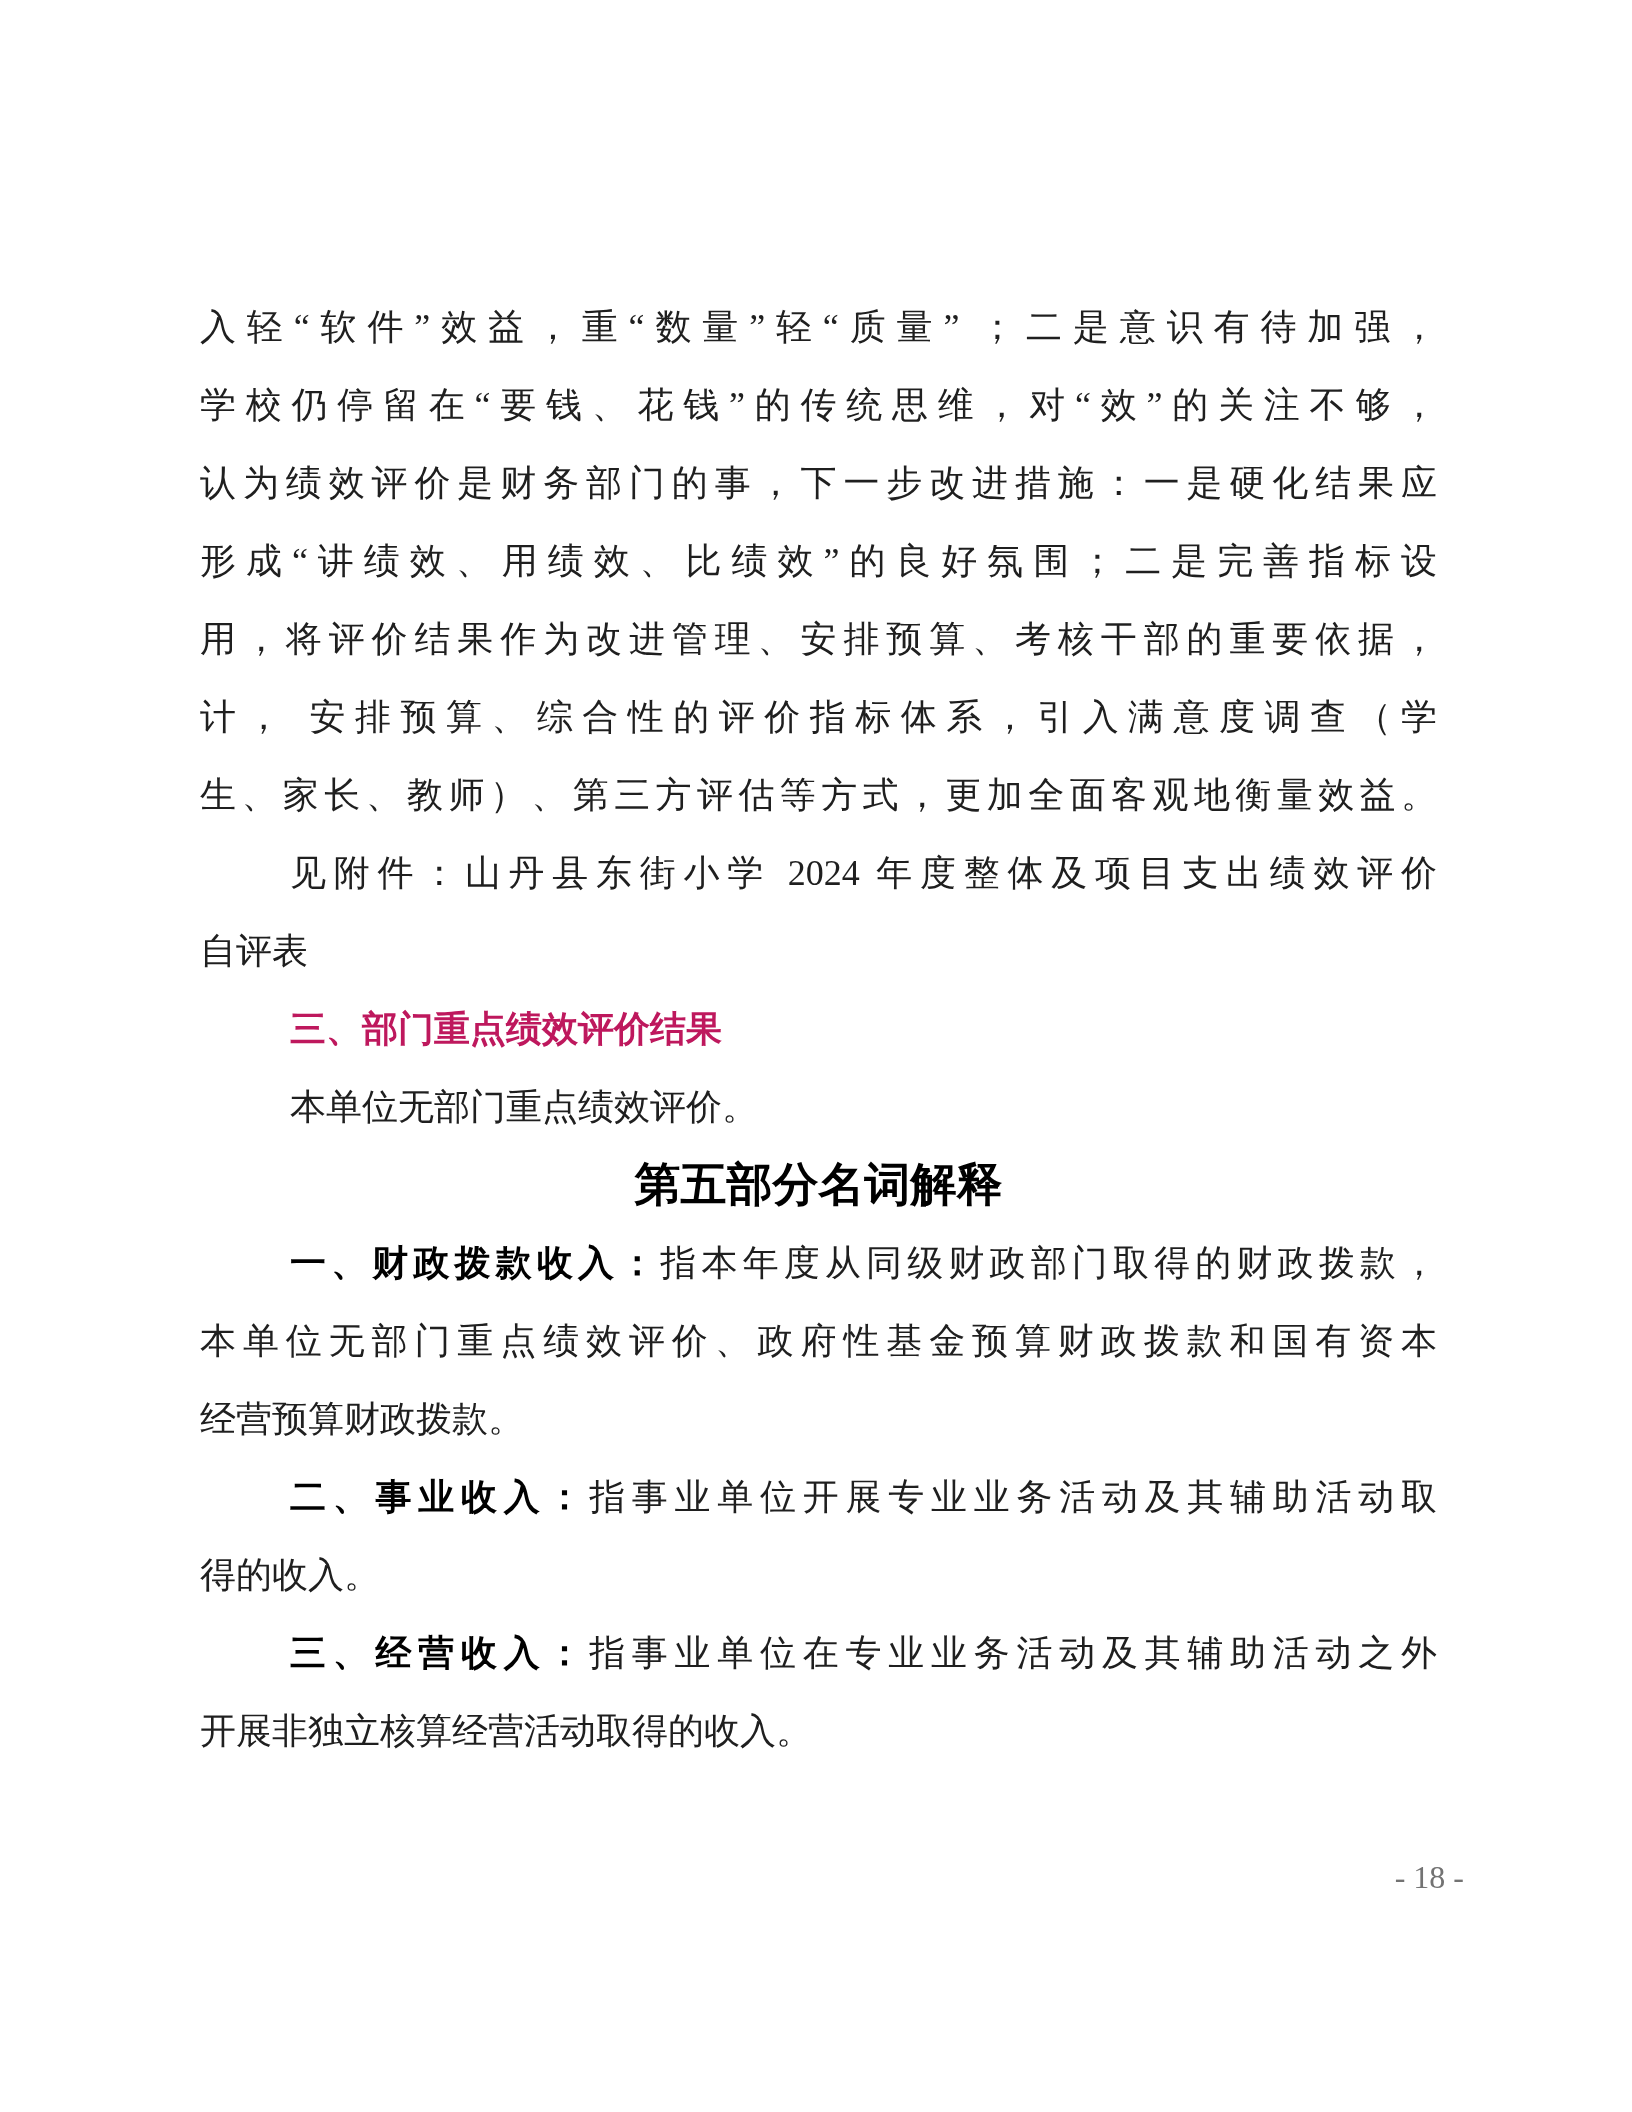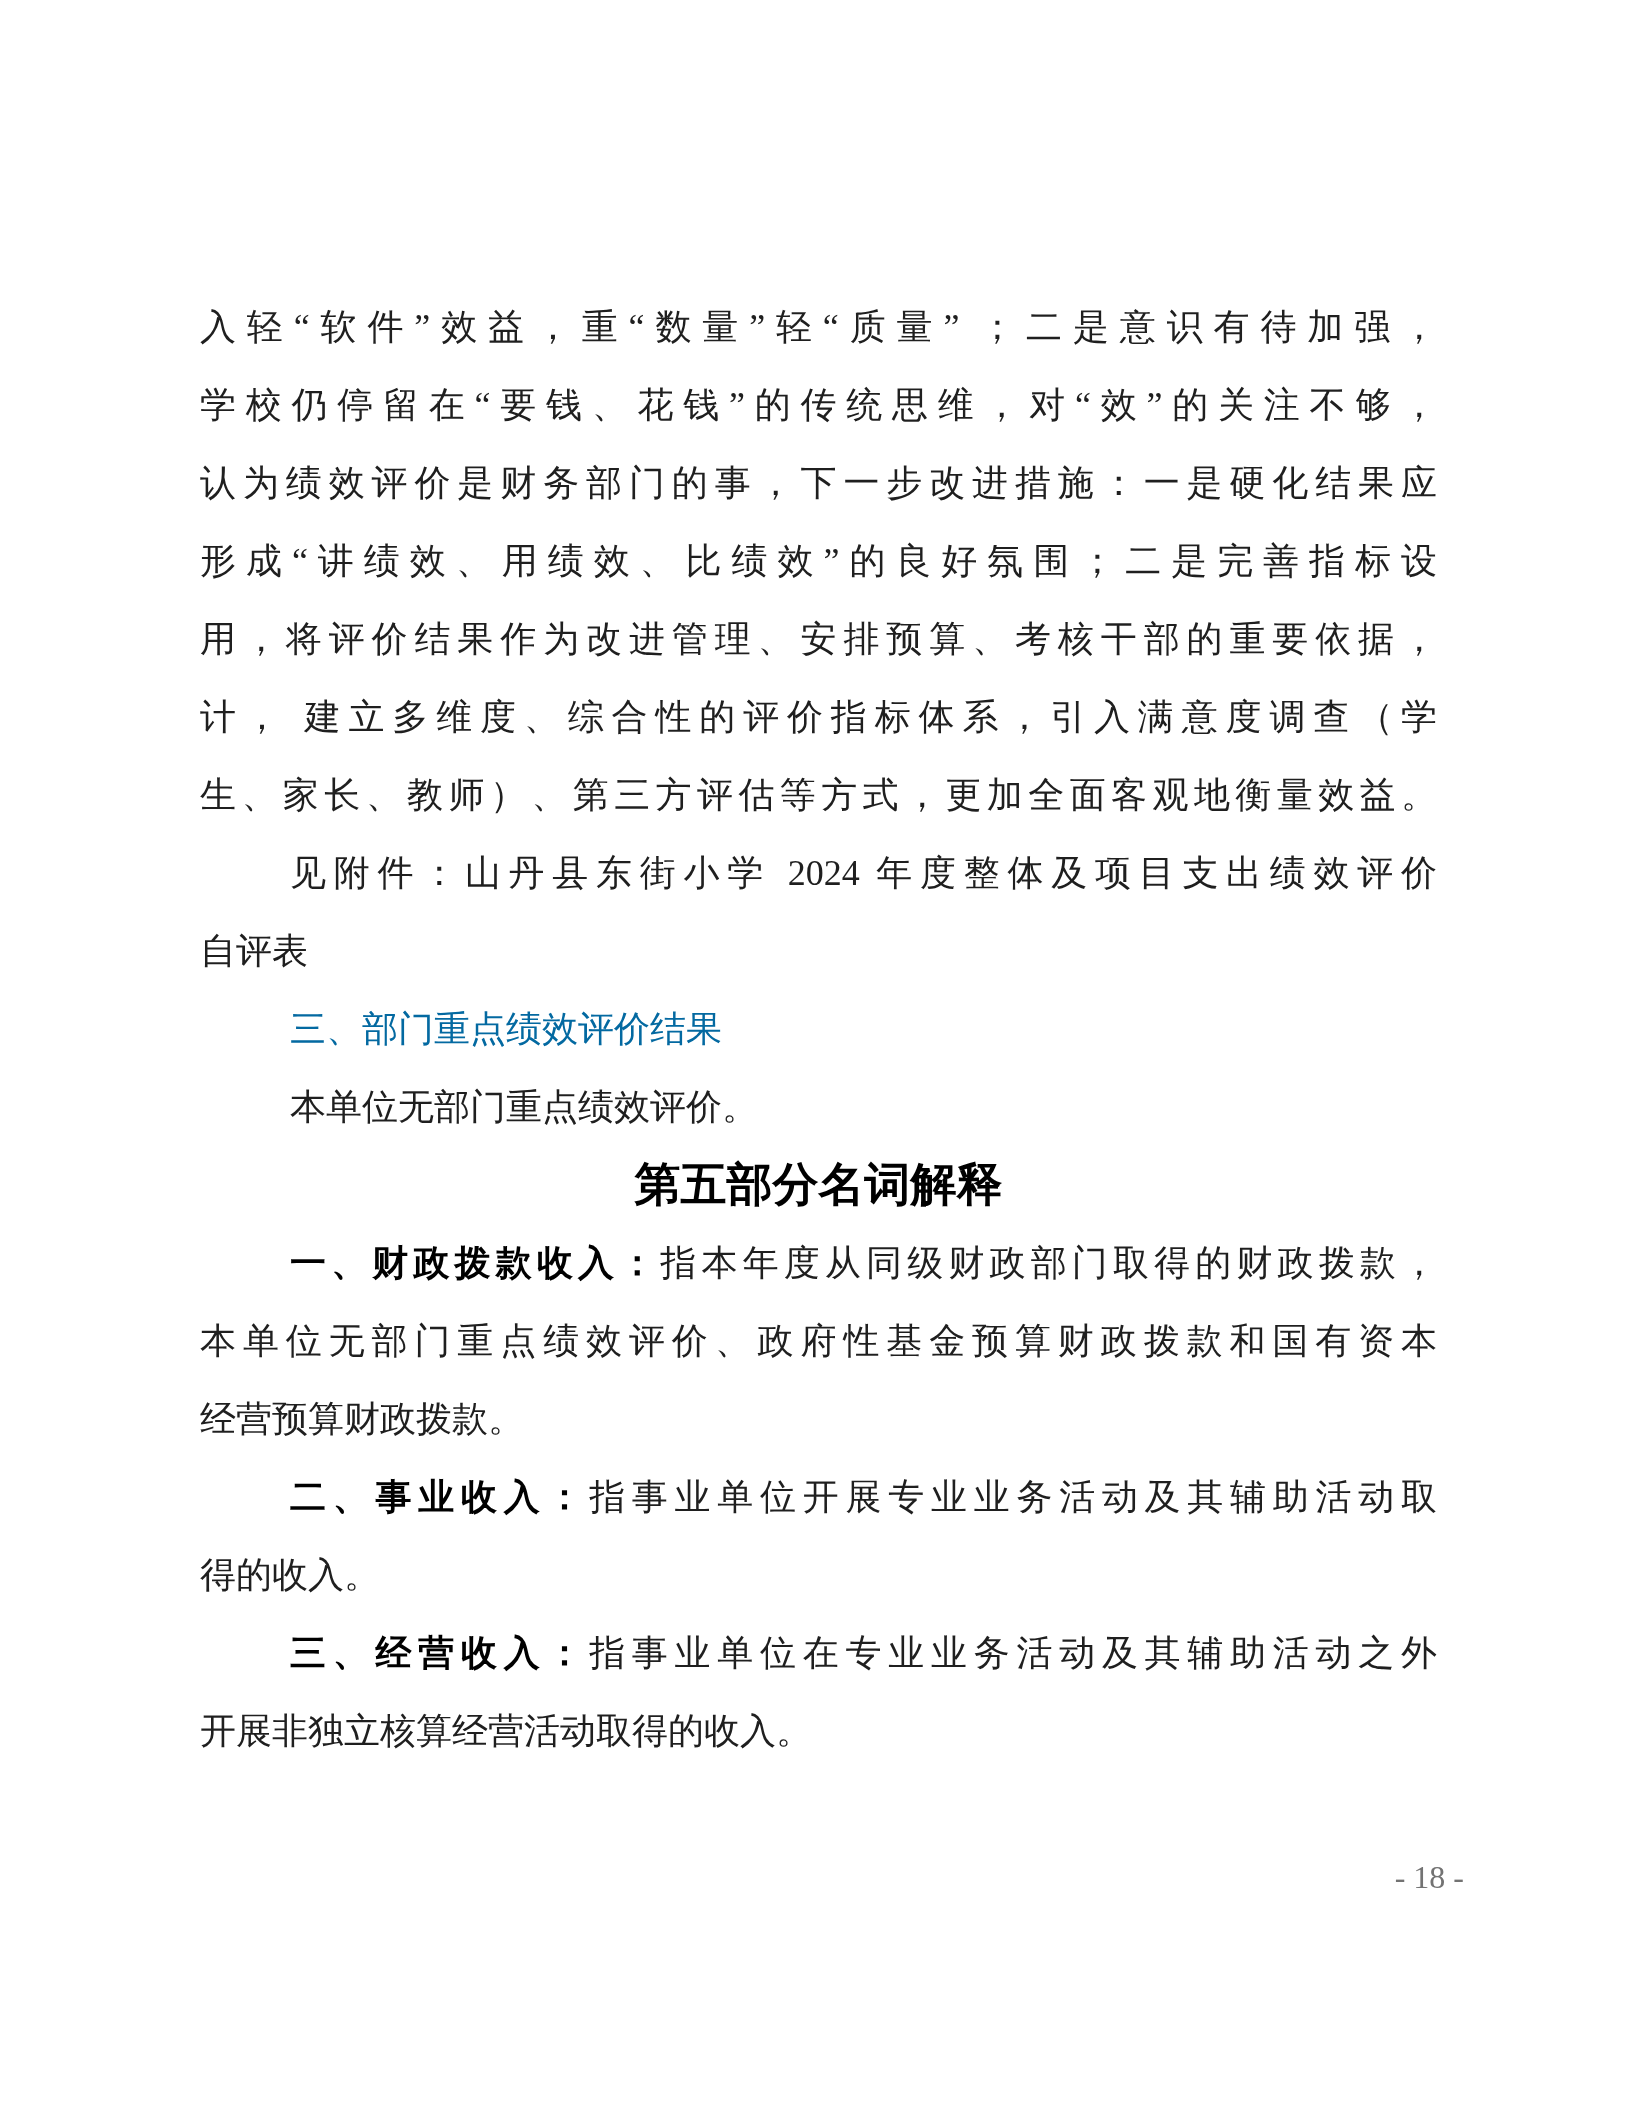--- a/index.html
+++ b/index.html
@@ -30,22 +30,22 @@
   }
   .justify {
     text-align: justify;
     text-align-last: justify;
   }
   .indent {
     padding-left: 90px;
   }
   .heading-sans {
     font-family: "Liberation Sans", "DejaVu Sans", sans-serif;
-    font-weight: 400;
-    color: #0369a1;
+    font-weight: 700;
+    color: #be185d;
   }
   .title-center {
     text-align: right;
     text-align-last: center;
     font-weight: 700;
     font-size: 46px;
     color: #000000;
     font-family: "Liberation Serif", "DejaVu Serif", serif;
   }
   .term-label {
@@ -67,21 +67,21 @@
 <body>
 
 <div class="page">
   <div class="content">
 
     <div class="line justify">入轻“软件”效益，重“数量”轻“质量” ；二是意识有待加强，</div>
     <div class="line justify">学校仍停留在“要钱、花钱”的传统思维，对“效”的关注不够，</div>
     <div class="line justify">认为绩效评价是财务部门的事，下一步改进措施：一是硬化结果应</div>
     <div class="line justify">形成“讲绩效、用绩效、比绩效”的良好氛围；二是完善指标设</div>
     <div class="line justify">用，将评价结果作为改进管理、安排预算、考核干部的重要依据，</div>
-    <div class="line justify">计， 建立多维度、综合性的评价指标体系，引入满意度调查（学</div>
+    <div class="line justify">计， 安排预算、综合性的评价指标体系，引入满意度调查（学</div>
     <div class="line justify">生、家长、教师）、第三方评估等方式，更加全面客观地衡量效益。</div>
 
     <div class="line justify indent">见附件：山丹县东街小学 2024 年度整体及项目支出绩效评价</div>
     <div class="line">自评表</div>
 
     <div class="line indent heading-sans">三、部门重点绩效评价结果</div>
     <div class="line indent">本单位无部门重点绩效评价。</div>
 
     <div class="line title-center">第五部分名词解释</div>
 

